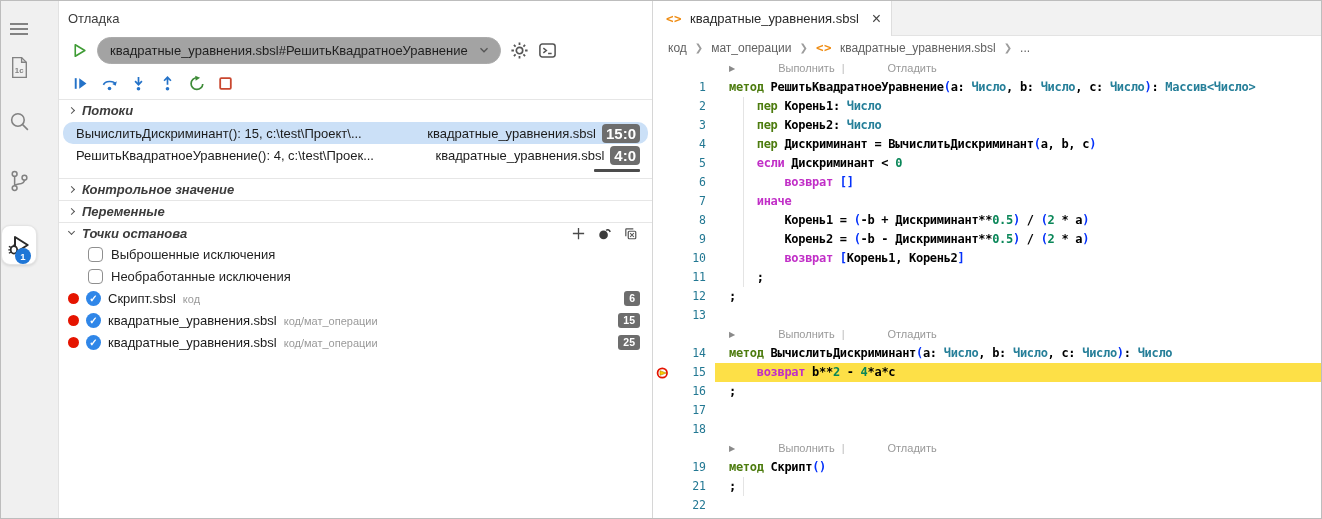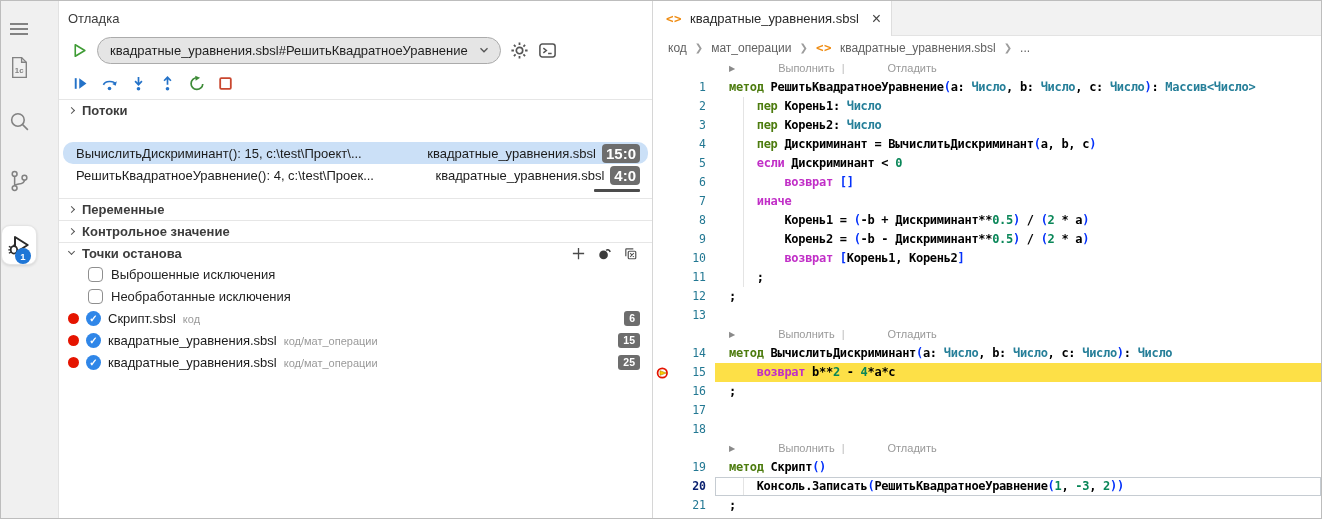--- a/index.html
+++ b/index.html
@@ -16,32 +16,32 @@
   .ab-git    { top:158px; }
   .ab-debug  { top:220px; height:48px; }
   .debug-box { width:40px; height:40px; background:#fff; border:1px solid #e4e4e4; border-radius:9px; box-shadow:0 1px 3px rgba(0,0,0,.12); display:flex; align-items:center; justify-content:center; position:relative; }
   .active-bar-ind { position:absolute; left:7px; top:13px; width:4px; height:22px; border-radius:2px; background:#eebc0e; }
   .ab-badge { position:absolute; right:5px; bottom:0px; width:16px; height:16px; border-radius:50%; background:#1f76d6; color:#fff; font-size:9.5px; font-weight:bold; display:flex; align-items:center; justify-content:center; }
 
   
   .sidebar { width:594px; flex:none; background:#fff; border-right:1px solid #d6d6d6; font-size:13px; color:#1f1f1f; display:flex; flex-direction:column; overflow:hidden; }
   .sb-title { flex:none; padding:10px 0 2px 9px; color:#3b3b3b; height:30px; }
   .launch-row { flex:none; display:flex; align-items:center; gap:9px; padding:6px 8px 2px 12px; height:34px; }
-  .config-select { width:404px; height:27px; border:1px solid #ababab; border-radius:14px; background:#e5e5e5; display:flex; align-items:center; gap:6px; padding:0 9px 0 12px; cursor:pointer;justify-content:space-between; }
+  .config-select { width:404px; height:27px; border:1px solid #ababab; border-radius:14px; background:#a3a3a3; display:flex; align-items:center; gap:6px; padding:0 9px 0 12px; cursor:pointer;justify-content:space-between; }
   .config-select .cfg-text { flex:1; white-space:nowrap; overflow:hidden; text-overflow:ellipsis; font-size:13px; color:#1f1f1f; }
   .icon-btn { display:flex; align-items:center; justify-content:center; cursor:pointer; }
   .debug-toolbar { flex:none; display:flex; align-items:center; gap:12px; padding:9px 0 7px 13px; height:34px; }
 
-  .section-header { height:22px; display:flex; align-items:center; border-top:1px solid #e6e6e6; font-weight:bold; color:#3c3c3c; cursor:pointer; padding-left:7px; }
+  .section-header { height:22px; display:flex; align-items:center; border-top:1px solid #e6e6e6; font-weight:bold; color:#3c3c3c; cursor:pointer; padding-left:7px;font-style:italic; }
   .chev { width:5px; height:5px; border-right:1.5px solid #565656; border-bottom:1.5px solid #565656; display:inline-block; margin:0 8px 0 3px; flex:none; }
   .chev.right { transform:rotate(-45deg); }
   .chev.down  { transform:rotate(45deg); margin-top:-3px; }
   .sec-actions { margin-left:auto; display:flex; gap:11px; padding-right:14px; }
 
-  .stack-list { padding:1px 0 2px 0;margin-top:20px; }
+  .stack-list { padding:1px 0 2px 0; }
   .stack-row { height:22px; display:flex; align-items:center; gap:6px; padding:0 8px 0 13px; margin:0 4px; cursor:pointer; border-radius:10px; }
   .stack-row.selected { background:#cbe0f7; }
   .stack-label { flex:1; white-space:nowrap; overflow:hidden; color:#1c1c1c; }
   .stack-file { flex:none; color:#1c1c1c; }
   .stack-badge { flex:none; background:#6d6d6d; color:#fff; font-size:15px; font-weight:bold; border-radius:4px; padding:2px 4px; line-height:1; }
   .load-more { height:2.5px; width:46px; background:#4c4c4c; border-radius:1px; margin:1px 12px 6px auto; }
 
   .chk-row { height:22px; display:flex; align-items:center; gap:8px; padding-left:29px; }
   .checkbox { width:15px; height:15px; border:1px solid #8f8f8f; border-radius:4px; background:#fff; flex:none; cursor:pointer; }
   .bp-row { height:22px; display:flex; align-items:center; gap:7px; padding:0 12px 0 9px; cursor:pointer; }
@@ -208,26 +208,26 @@
         <div class="stack-row">
           <span class="stack-label">РешитьКвадратноеУравнение(): 4, c:\test\Проек...</span>
           <span class="stack-file">квадратные_уравнения.sbsl</span>
           <span class="stack-badge">4:0</span>
         </div>
       </div>
     <div class="load-more"></div>
 
     <div class="section-header">
       <span class="chev right"></span>
-      <span>Переменные</span>
+      <span>Контрольное значение</span>
     </div>
 
     <div class="section-header">
       <span class="chev right"></span>
-      <span>Контрольное значение</span>
+      <span>Переменные</span>
     </div>
 
     <div class="section-header">
       <span class="chev down"></span>
       <span>Точки останова</span>
       <span class="sec-actions">
         <span class="icon-btn">
           <svg width="15" height="15" viewBox="0 0 16 16">
               <path d="M8 2 V14 M2 8 H14" stroke="#4a4a4a" stroke-width="1.4" fill="none"></path>
             </svg>
@@ -389,24 +389,20 @@
             <div class="content"></div>
           </div>
           <div class="crow lens">
             <div class="gutter"></div>
             <div class="content"><span class="lens-play">▶</span><span class="lens-link">Выполнить</span><span class="lens-sep">|</span><span class="lens-link">Отладить</span></div>
           </div>
           <div class="crow">
             <div class="gutter">19</div>
             <div class="content"><span class="tk-kw">метод </span><span class="tk-pl">Скрипт</span><span class="tk-br">()</span></div>
           </div>
-          <div class="crow frame">
-            <div class="gutter activenum">20</div>
-            <div class="content"><span class="tk-pl">    Консоль.Записать</span><span class="tk-br">(</span><span class="tk-pl">РешитьКвадратноеУравнение</span><span class="tk-br">(</span><span class="tk-nu">1</span><span class="tk-pl">, </span><span class="tk-nu">-3</span><span class="tk-pl">, </span><span class="tk-nu">2</span><span class="tk-br">))</span></div>
-          </div>
           <div class="crow">
             <div class="gutter">21</div>
             <div class="content"><span class="tk-pl">;</span></div>
           </div>
           <div class="crow">
             <div class="gutter">22</div>
             <div class="content"></div>
           </div>
         </div>
     </div>

